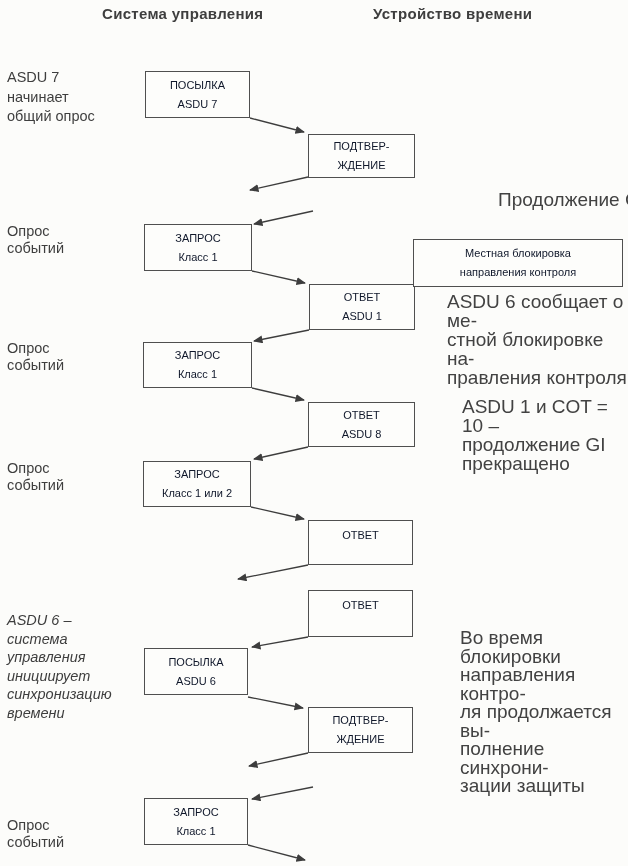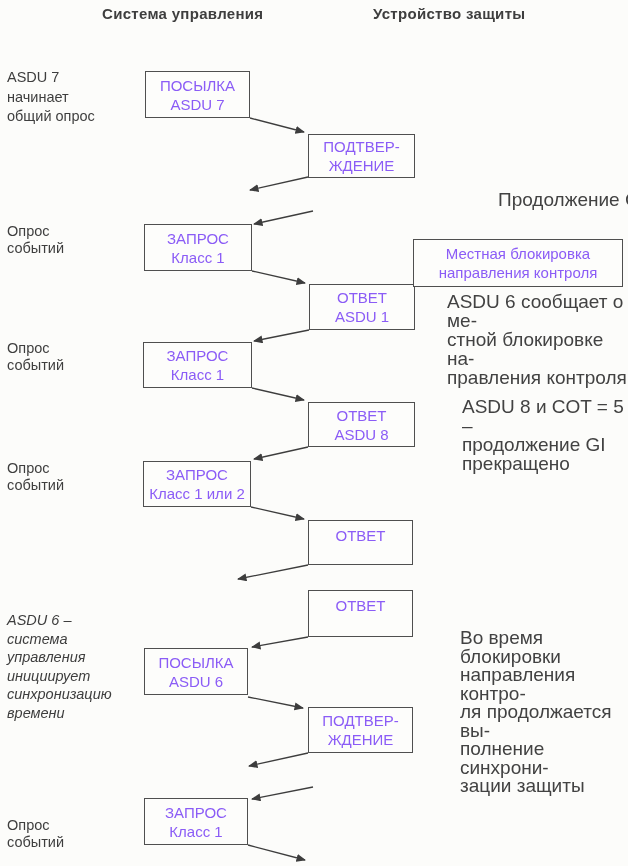--- a/index.html
+++ b/index.html
@@ -7,40 +7,40 @@
     position:relative;width:628px;height:866px;margin:0 auto;
     background:#fcfcfa;overflow:hidden;
     font-family:"Liberation Sans","DejaVu Sans",sans-serif;
     color:#3e3e3e;
   }
   .hdr{position:absolute;font-weight:bold;font-size:15px;letter-spacing:.3px;white-space:nowrap;}
   .box{
     position:absolute;box-sizing:border-box;
     border:1.5px solid #4f4f4f;background:#fdfdfb;
     display:flex;align-items:center;justify-content:center;
-    text-align:center;font-size:15px;line-height:19px;
-    white-space:pre-line;color:#8b5cf6;
+    text-align:center;font-size:11px;line-height:19px;
+    white-space:pre-line;color:#0f172a;
   }
   .box.topalign{align-items:flex-start;padding-top:5px;}
   .lbl{position:absolute;font-size:14.5px;line-height:17px;white-space:pre-line;}
   .lbl.big1{line-height:19.5px;}
   .lbl.big2{line-height:18.5px;font-style:italic;}
   .ann{position:absolute;font-size:19px;line-height:19px;white-space:pre-line;color:#424242;}
   .ann.tight{line-height:18.5px;}
   .ann.single{white-space:nowrap;}
   svg.arrows{position:absolute;left:0;top:0;pointer-events:none;}
   svg.arrows line{stroke:#3d3d3d;stroke-width:1.3;}
 </style>
 </head>
 <body>
 
 <div class="page">
 
   <div class="hdr" style="left:102px;top:5px;">Система управления</div>
-  <div class="hdr" style="left:373px;top:5px;">Устройство защиты</div>
+  <div class="hdr" style="left:373px;top:5px;">Устройство времени</div>
 
   <div class="lbl big1" style="left:7px;top:68px;">ASDU 7
 начинает
 общий опрос</div>
   <div class="lbl" style="left:7px;top:223px;">Опрос
 событий</div>
   <div class="lbl" style="left:7px;top:340px;">Опрос
 событий</div>
   <div class="lbl" style="left:7px;top:460px;">Опрос
 событий</div>
@@ -77,21 +77,21 @@
   <div class="box" style="left:308px;top:707px;width:105px;height:46px;">ПОДТВЕР-
 ЖДЕНИЕ</div>
 
   <div class="box" style="left:413px;top:239px;width:210px;height:48px;">Местная блокировка
 направления контроля</div>
 
   <div class="ann single" style="left:498px;top:190px;">Продолжение GI</div>
   <div class="ann" style="left:447px;top:292px;">ASDU 6 сообщает о ме-
 стной блокировке на-
 правления контроля</div>
-  <div class="ann" style="left:462px;top:397px;">ASDU 8 и COT = 5 –
+  <div class="ann" style="left:462px;top:397px;">ASDU 1 и COT = 10 –
 продолжение GI
 прекращено</div>
   <div class="ann tight" style="left:460px;top:629px;">Во время блокировки
 направления контро-
 ля продолжается вы-
 полнение синхрони-
 зации защиты</div>
 
   <svg class="arrows" width="628" height="866" viewBox="0 0 628 866">
     <defs>

